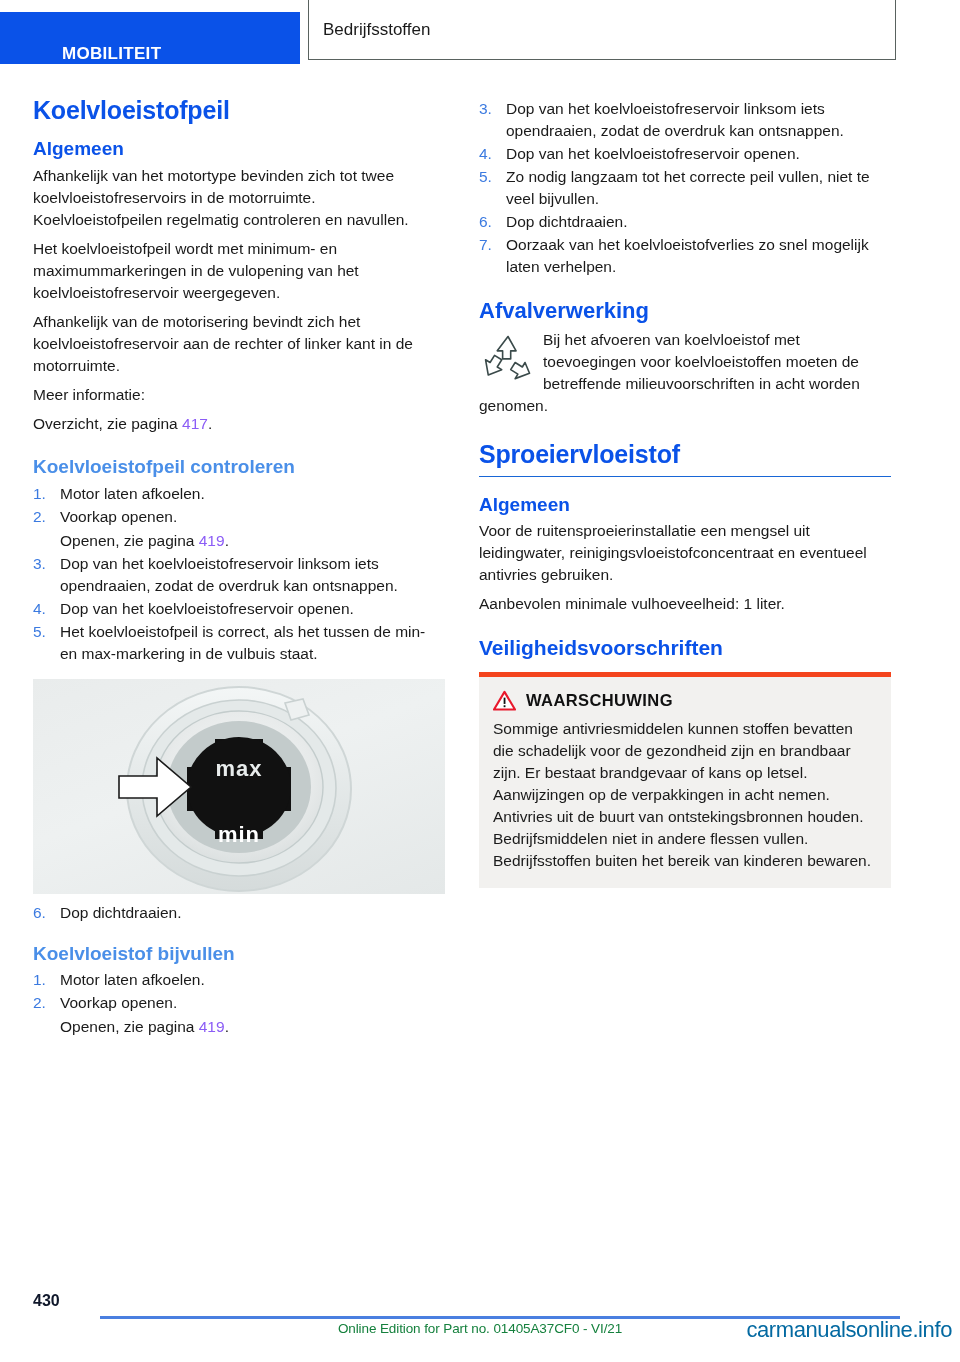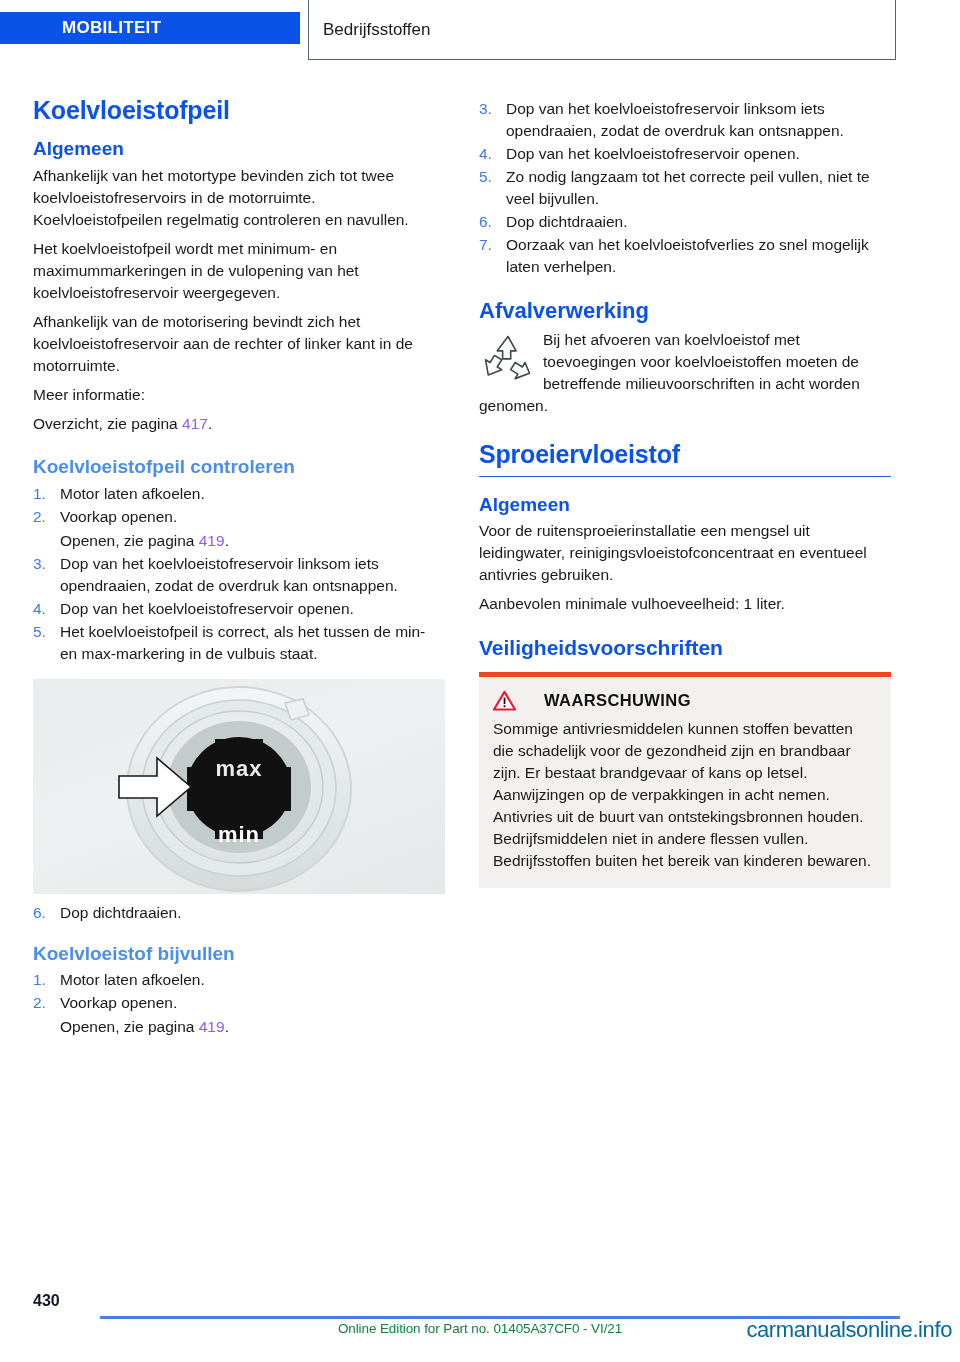--- a/index.html
+++ b/index.html
@@ -17,23 +17,23 @@
 
   
   .header {
     position: absolute;
     top: 0; left: 0;
     width: 960px; height: 72px;
   }
   .header-chapter {
     position: absolute;
     left: 0; top: 12px;
-    width: 300px; height: 32px;
+    width: 300px; height: 52px;
     background: #0a52e8;
-    display: flex; align-items: center;
+    display: flex; align-items: flex-end;
   }
   .header-chapter span {
     color: #ffffff;
     font-size: 17px;
     font-weight: bold;
     letter-spacing: 0.3px;
     margin-left: 62px;
   }
   .header-section {
     position: absolute;
@@ -147,21 +147,21 @@
   
   .warning {
     margin-top: 10px;
     background: #f2f1ef;
     border-top: 5px solid #f4441d;
     padding: 13px 14px 16px 14px;
   }
   .warning-head {
     display: flex;
     align-items: center;
-    gap: 28px;
+    gap: 10px;
     margin-bottom: 7px;
   }
   .warn-tri { width: 23px; height: 21px; }
   .warning-head span {
     font-size: 16.5px;
     font-weight: bold;
     letter-spacing: 0.4px;
     color: #111;
   }
   .warning-body {

